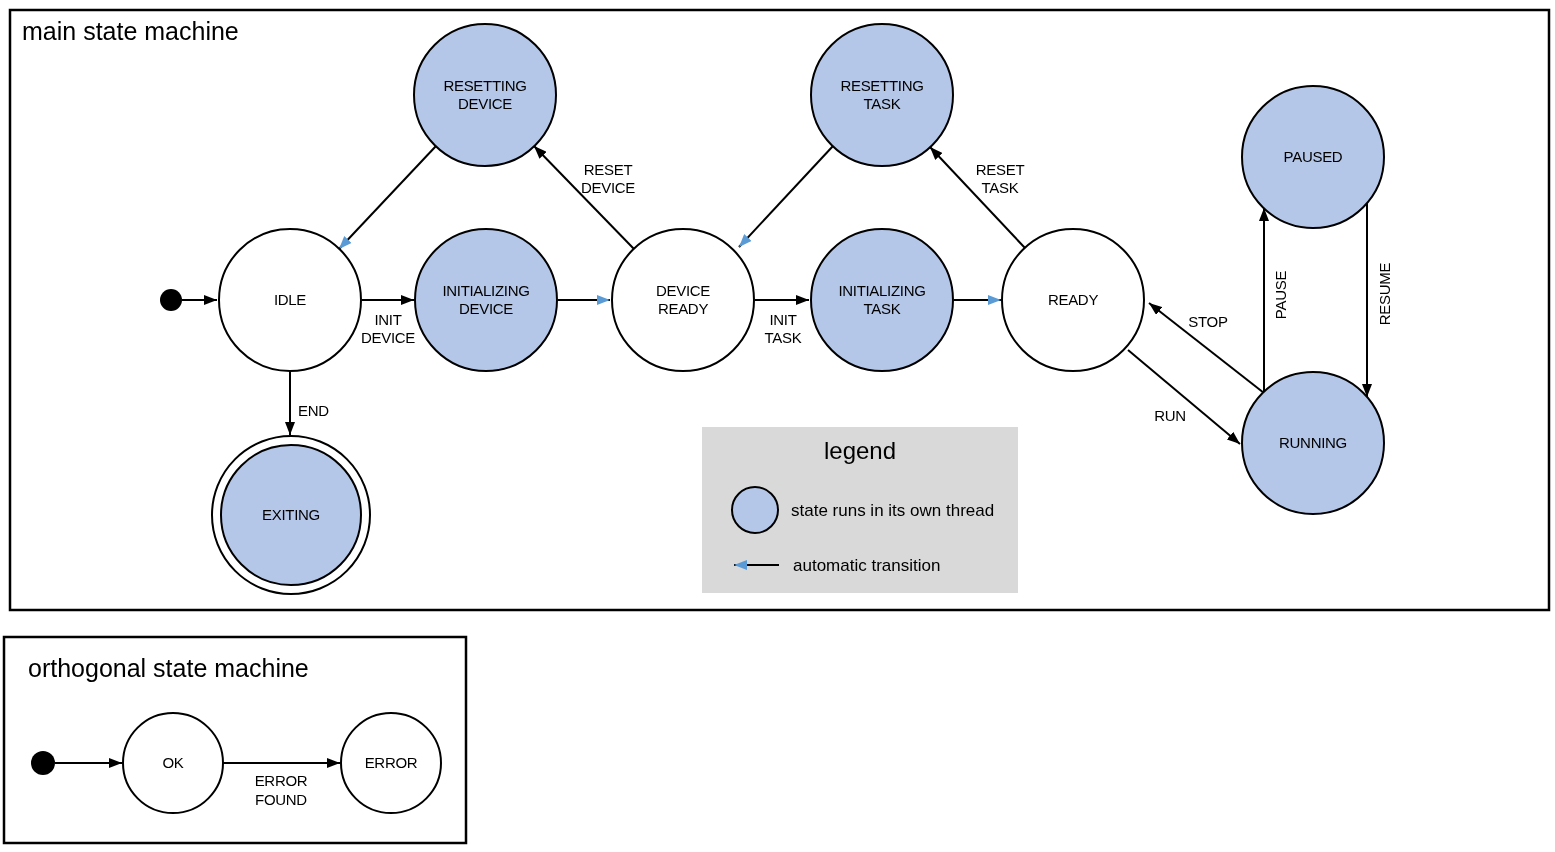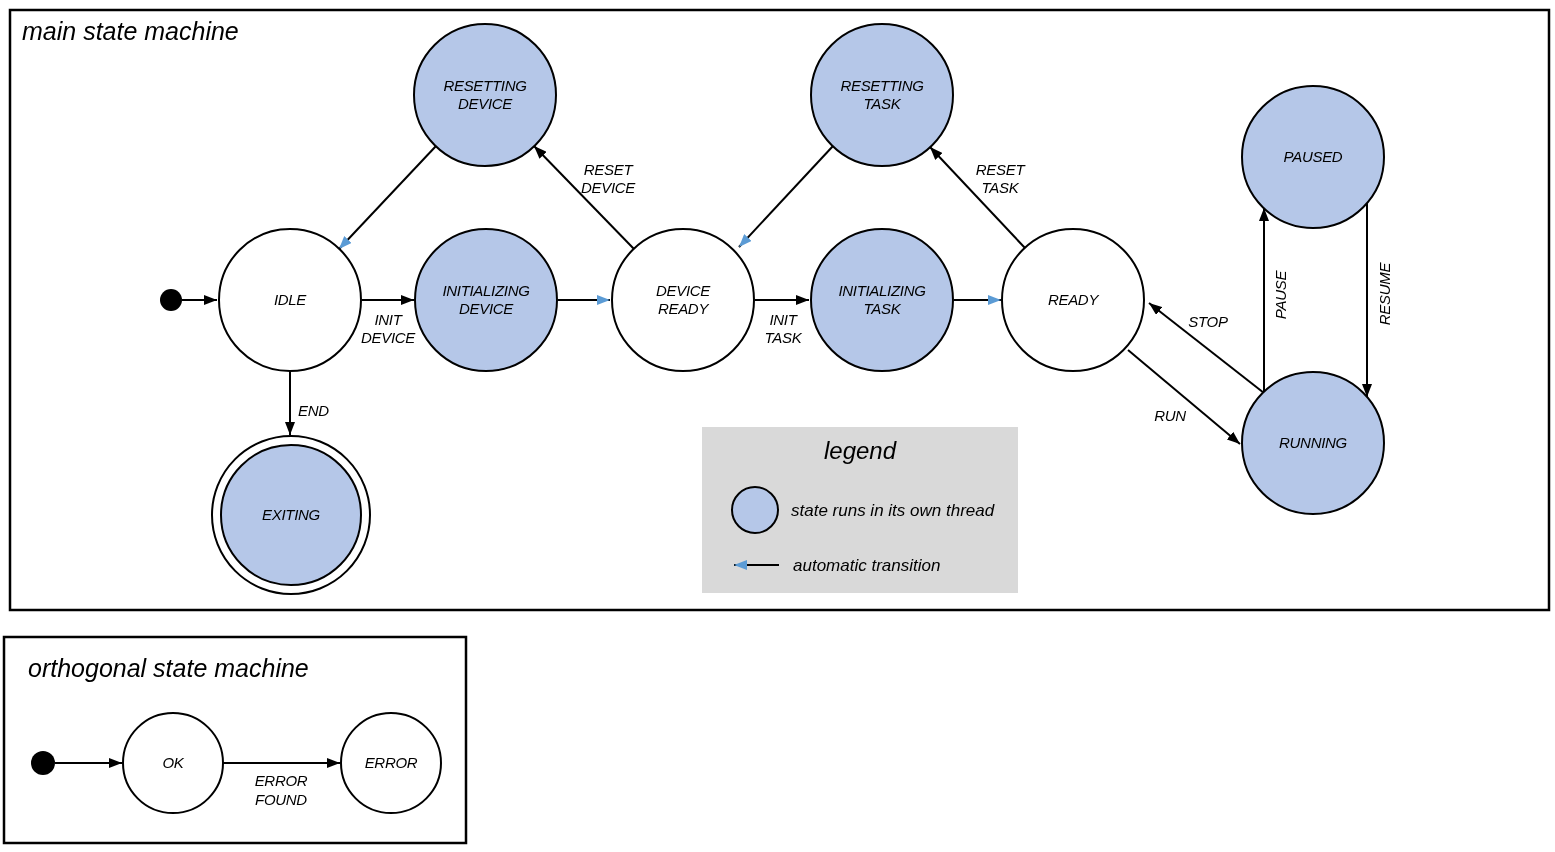--- a/index.html
+++ b/index.html
@@ -1,16 +1,16 @@
 <!DOCTYPE html>
 <html><head>
 <meta charset="utf-8">
 <style>
   html, body { margin: 0; padding: 0; background: #ffffff; }
-  .canvas-wrap { width: 1555px; height: 852px; position: relative; font-style: italic; }
+  .canvas-wrap { width: 1555px; height: 852px; position: relative; }
   svg { display: block; }
   svg text {
     font-family: "Liberation Sans", sans-serif;
     fill: #000000;
     letter-spacing: -0.3px;
   }
   .frame { fill: #ffffff; stroke: #000000; stroke-width: 2.5; }
   .frame-title { font-size: 25px; letter-spacing: 0; }
   .state { stroke: #000000; stroke-width: 2; }
   .final-outer { fill: #ffffff; stroke: #000000; stroke-width: 2; }

